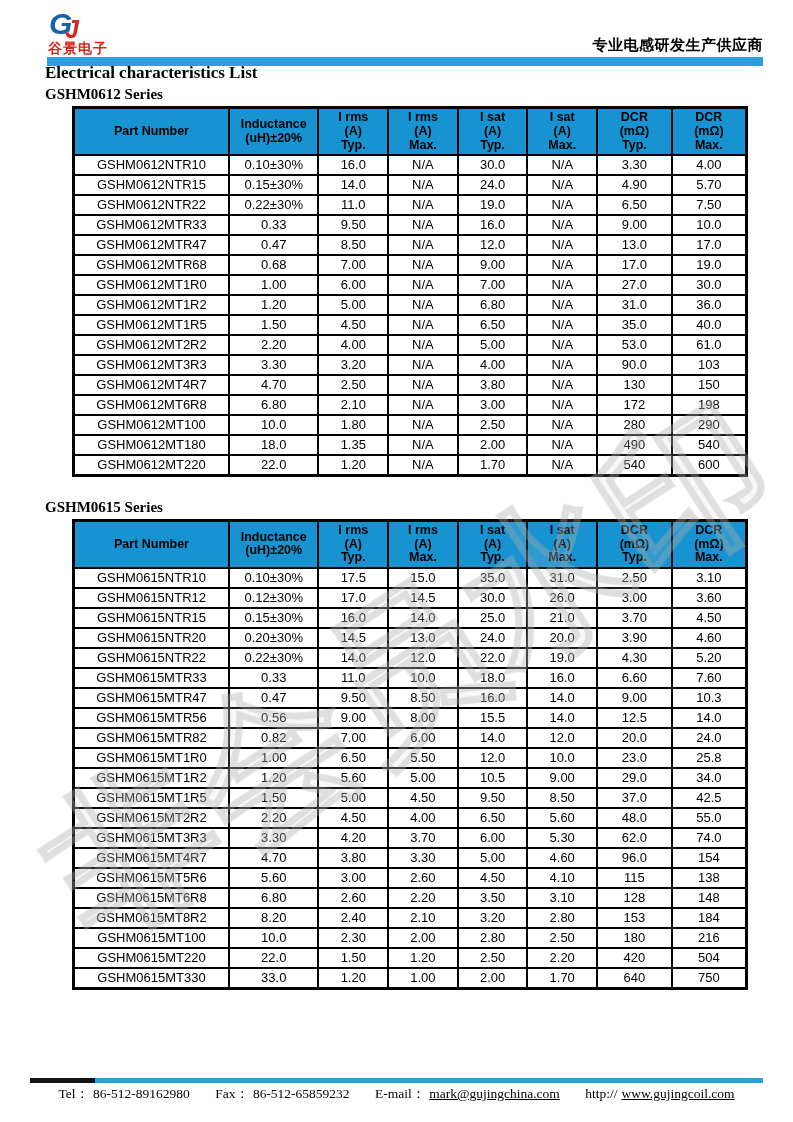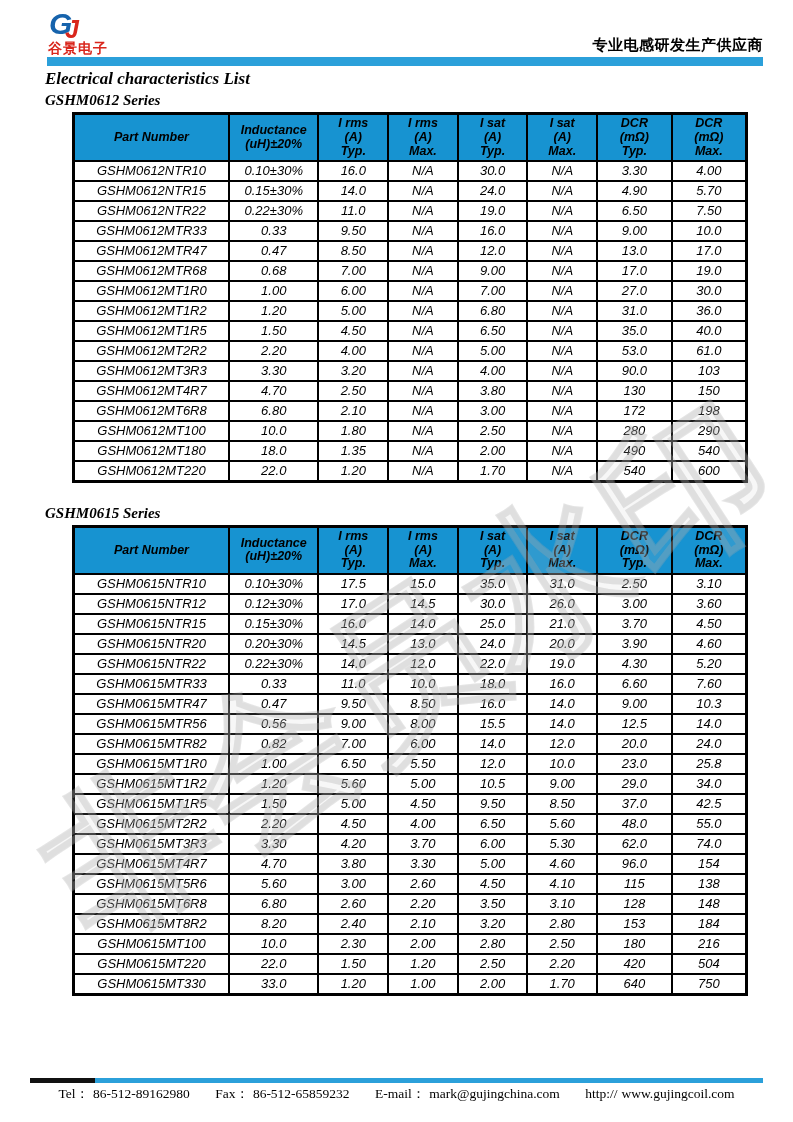--- a/index.html
+++ b/index.html
@@ -12,21 +12,21 @@
   
   .logo-wrap { position:absolute; left:48px; top:6px; width:70px; }
   .logo-mark { display:block; }
   .logo-cn { font-size:14px; color:#d9261c; letter-spacing:1px; margin-top:-2px; font-weight:bold; }
   .slogan {
     position:absolute; right:30px; top:36px;
     font-size:15px; font-weight:bold; letter-spacing:0.5px;margin-left:28px;
   }
   .top-rule { position:absolute; left:47px; top:57px; width:716px; height:9px; background:#2ba0da; }
   
-  .content { position:absolute; left:45px; top:68px; width:705px;font-style:italic; }
+  .content { position:absolute; left:45px; top:62px; width:705px; }
   .doc-title {
     font-family:"Liberation Serif", serif; font-weight:bold;
     font-size:17px; line-height:21px; margin-bottom:1px;
   }
   .series-title {
     font-family:"Liberation Serif", serif; font-weight:bold;
     font-size:15px; line-height:20px; margin:1px 0 2px 0;
   }
   .series-section + .series-section .series-title { margin-top:20px; }
   table.spec {
@@ -45,21 +45,21 @@
   
   .bottom-rule { position:absolute; left:30px; top:1078px; width:733px; height:5px; display:flex; }
   .bottom-rule .dark-seg { width:65px; height:5px; background:#111; }
   .bottom-rule .blue-seg { flex:1; height:5px; background:#2ba0da; }
   .footer-line {
     position:absolute; left:0; top:1085px; width:793px; text-align:center;
     font-family:"Liberation Serif", serif; font-size:13.5px;
   }
   .footer-line span { margin:0 2px; }
   .footer-gap { display:inline-block; width:14px; }
-  .link { }
+  .link { text-decoration:underline; }
   
   .watermark {
     position:absolute; left:-40px; top:560px; width:900px; z-index:10;
     transform:rotate(-33deg); transform-origin:center;
     font-size:165px; font-weight:bold; white-space:nowrap; text-align:center;
     color:rgba(200,200,200,0.14);
     -webkit-text-stroke:2px rgba(170,170,170,0.30);
     pointer-events:none; user-select:none;
   }
 </style>

